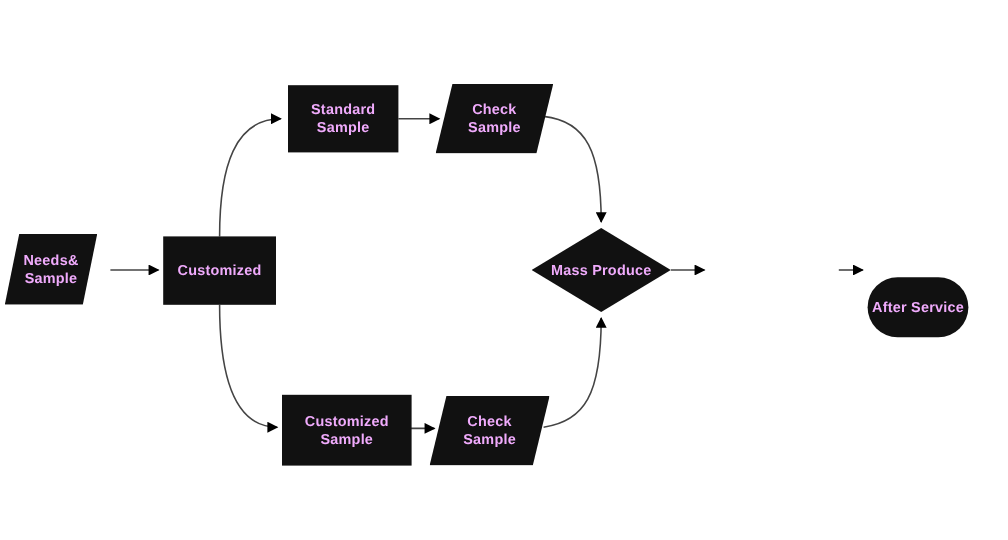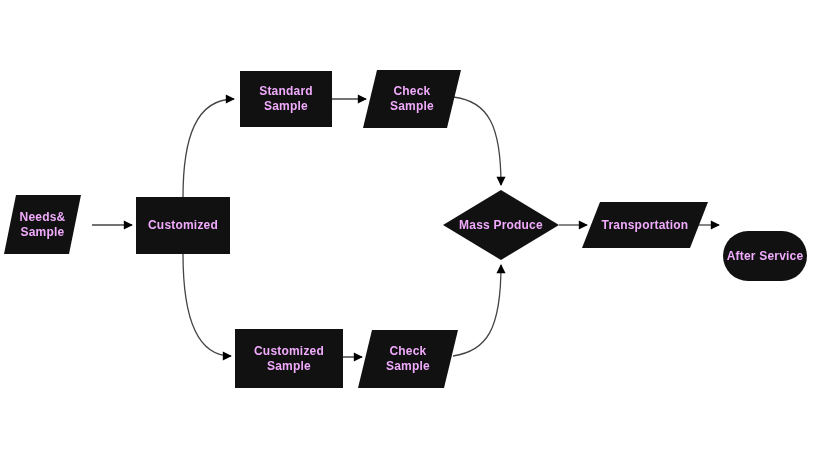--- a/index.html
+++ b/index.html
@@ -107,21 +107,18 @@
 
   <div class="node" id="n-check-bottom">
     <span class="lbl">Check
 Sample</span>
   </div>
 
   <div class="node" id="n-diamond">
     <span class="lbl">Mass Produce</span>
   </div>
 
-  <div class="node" id="n-transport">
-    <span class="lbl">Transportation</span>
-  </div>
 
   <div class="node" id="n-after">
     <span class="lbl">After Service</span>
   </div>
 
 </div>
 
 </body></html>

